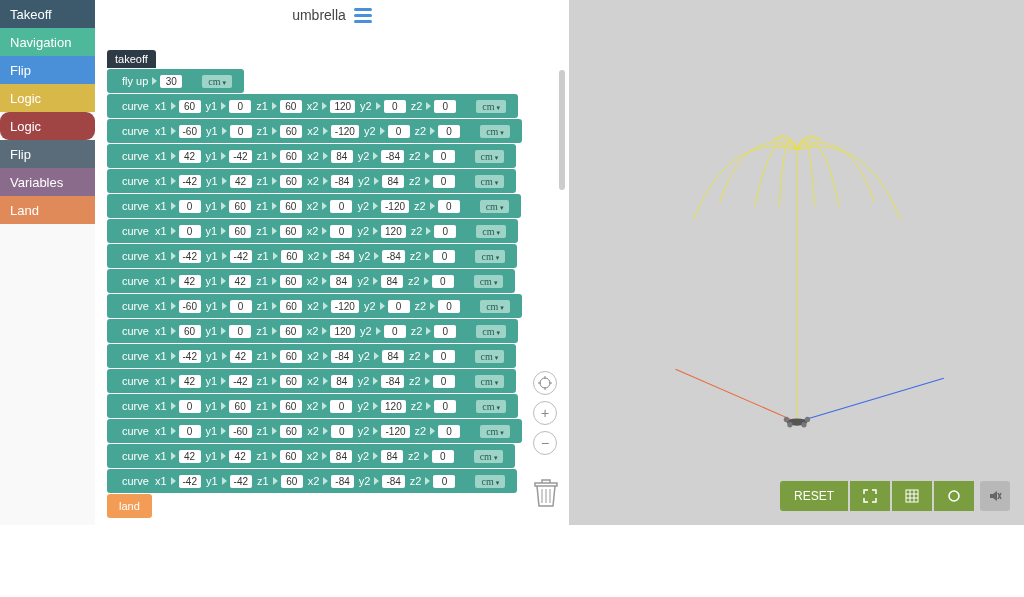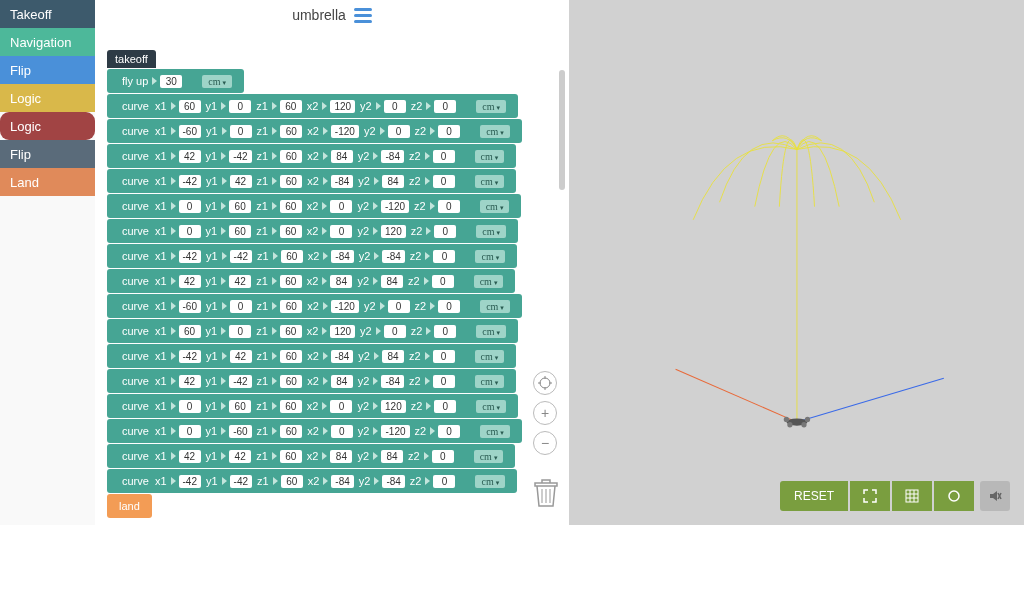--- a/index.html
+++ b/index.html
@@ -48,20 +48,21 @@
 
 <div class="app">
 
   <div class="sidebar" id="sidebar">
       <div class="cat" style="background: rgb(61, 90, 108);">Takeoff</div>
       <div class="cat" style="background: rgb(77, 184, 154);">Navigation</div>
       <div class="cat" style="background: rgb(74, 144, 217);">Flip</div>
       <div class="cat" style="background: rgb(217, 184, 74);">Logic</div>
       <div class="cat" style="background: rgb(161, 68, 68); border-radius: 9px;">Logic</div>
       <div class="cat" style="background: rgb(90, 107, 122);">Flip</div>
+      <div class="cat" style="background: rgb(139, 107, 139);">Variables</div>
       <div class="cat" style="background: rgb(224, 138, 90);">Land</div>
     </div>
 
   <div class="workspace">
     <div class="header">
       <span>umbrella</span>
       <div class="menu-icon">
           <span></span>
           <span></span>
           <span></span>

